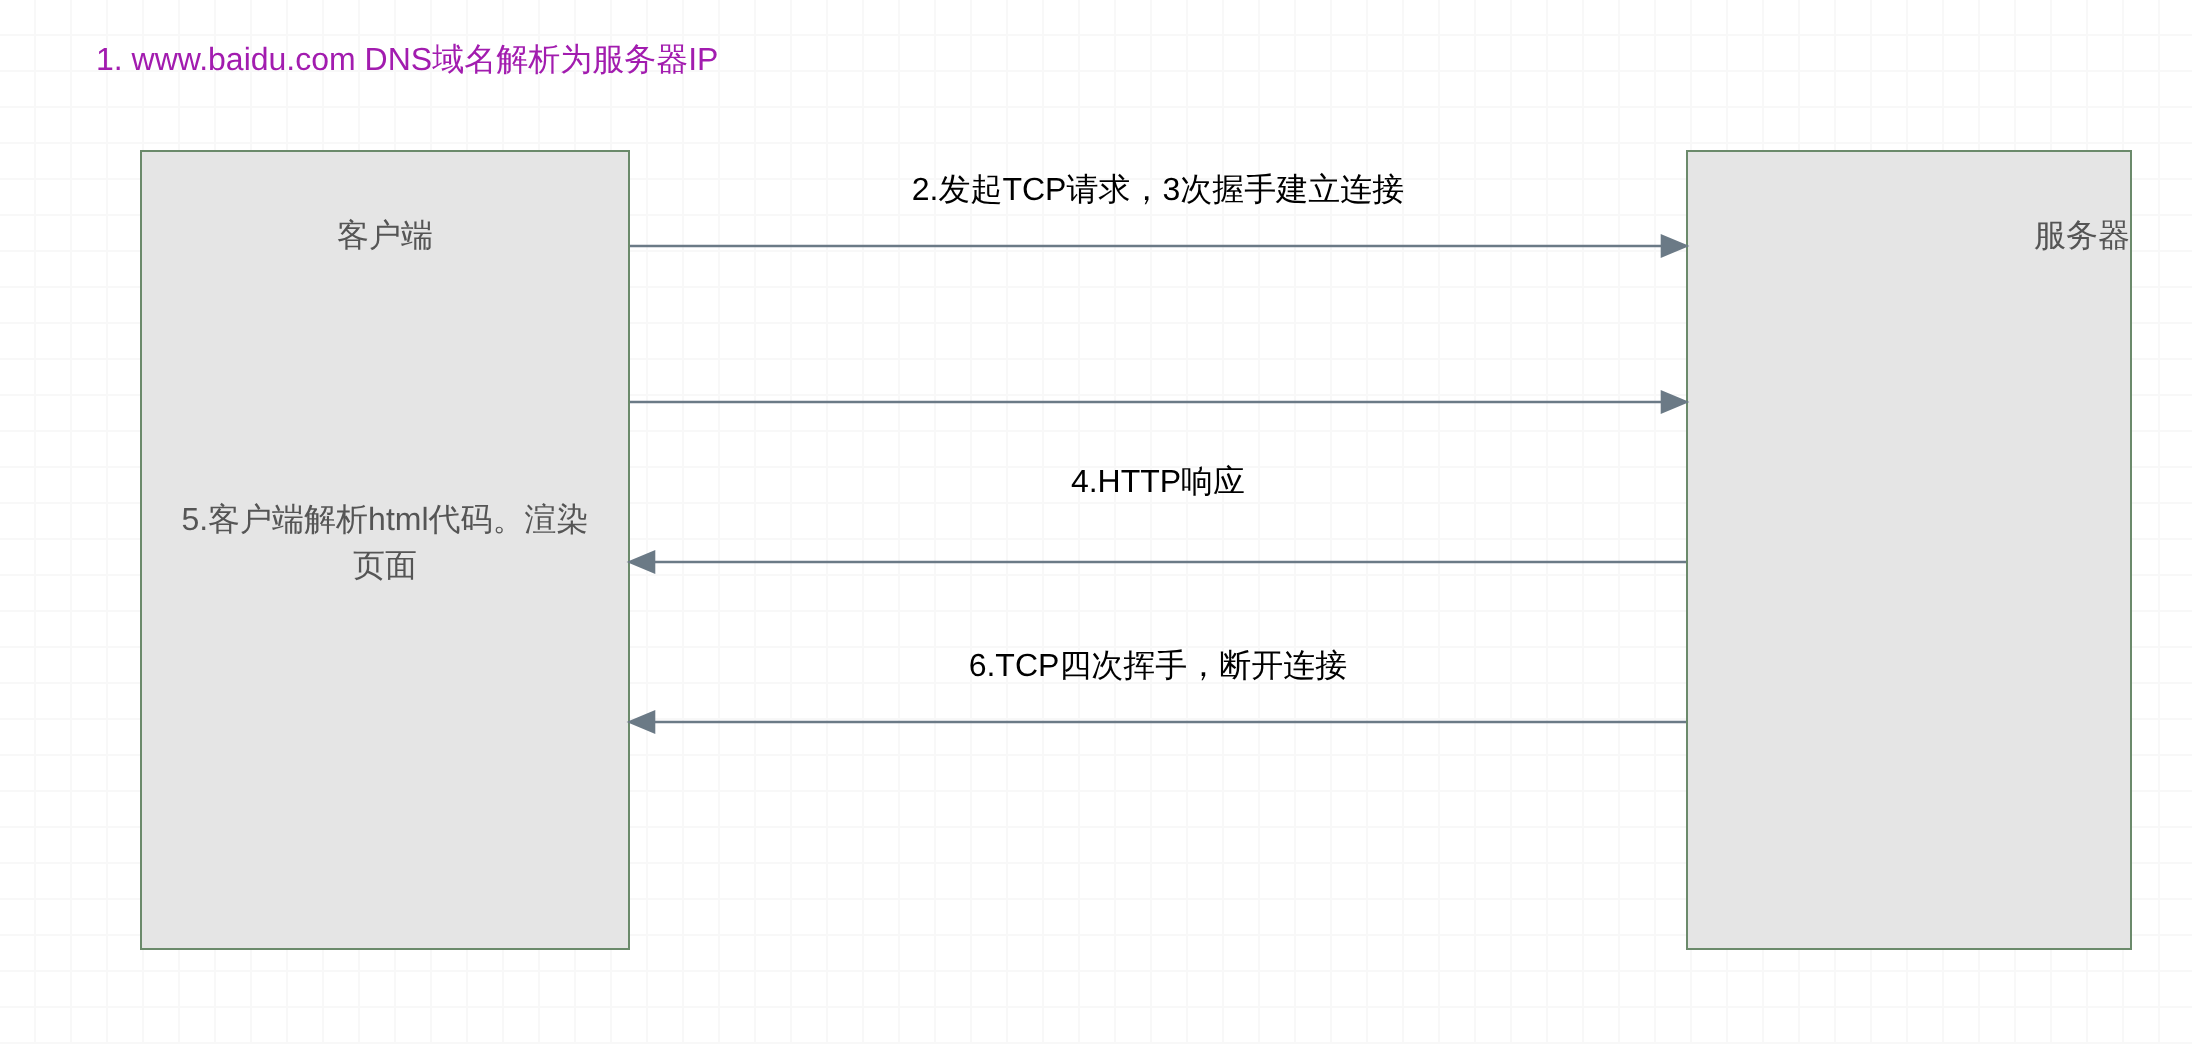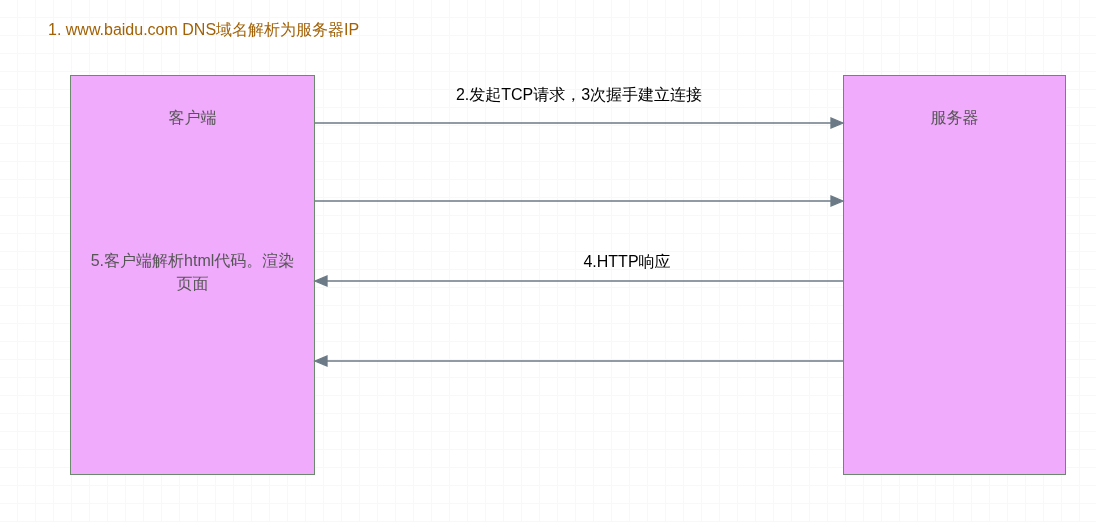--- a/index.html
+++ b/index.html
@@ -12,35 +12,35 @@
     background-image:
       linear-gradient(#f8f8f8 1px,transparent 1px),
       linear-gradient(90deg,#f8f8f8 1px,transparent 1px),
       linear-gradient(#eee 1px,transparent 1px),
       linear-gradient(90deg,#eee 1px,transparent 1px);
     background-size:18px 18px,18px 18px,90px 90px,90px 90px;
     background-position:-1px -1px,-1px -1px,-1px -1px,-1px -1px;
   }
   .node{
     position:absolute;
-    background:#f0abfc;
+    background:#e5e5e5;
     border:1px solid #6b8a6b;
     box-sizing:border-box;
     text-align:center;
   }
   .node-label{word-break:break-word;}
   .title{
     position:absolute;left:48px;top:20px;
-    color:#a16207;
+    color:#a21caf;
   }
   .client{left:70px;top:75px;width:245px;height:400px;}
   .client .hdr{margin-top:32px;}
   .client .body-text{margin-top:120px;padding:0 18px;line-height:1.45;}
   .server{left:843px;top:75px;width:223px;height:400px;}
-  .server .hdr{margin-top:32px;}
+  .server .hdr{margin-top:32px;text-align:right;}
   .arrow-area{position:absolute;left:315px;top:75px;width:528px;height:400px;}
   .arrow-label{
     position:absolute;left:0;width:100%;
     text-align:center;color:#000000;
   }
   svg.arrow{position:absolute;left:0;width:528px;height:12px;overflow:visible;}
   .shaft{stroke:#6b7a86;stroke-width:1.3;fill:none;}
   .head{fill:#6b7a86;stroke:#6b7a86;stroke-width:1.3;}
 </style>
 </head>
@@ -63,24 +63,25 @@
   <svg class="arrow" style="top:42px;">
     <line class="shaft" x1="0" y1="6" x2="520" y2="6"></line>
     <polygon class="head" points="528,6 516,1 516,11"></polygon>
   </svg>
 
   <svg class="arrow" style="top:120px;">
     <line class="shaft" x1="0" y1="6" x2="520" y2="6"></line>
     <polygon class="head" points="528,6 516,1 516,11"></polygon>
   </svg>
 
-  <div class="arrow-label" style="top:177px;padding-left:48px;">4.HTTP响应</div>
+  <div class="arrow-label" style="top:156px;">4.HTTP响应</div>
   <svg class="arrow" style="top:200px;">
     <line class="shaft" x1="8" y1="6" x2="528" y2="6"></line>
     <polygon class="head" points="0,6 12,1 12,11"></polygon>
   </svg>
 
+  <div class="arrow-label" style="top:248px;">6.TCP四次挥手，断开连接</div>
   <svg class="arrow" style="top:280px;">
     <line class="shaft" x1="8" y1="6" x2="528" y2="6"></line>
     <polygon class="head" points="0,6 12,1 12,11"></polygon>
   </svg>
 
 </div>
 
 </body></html>

